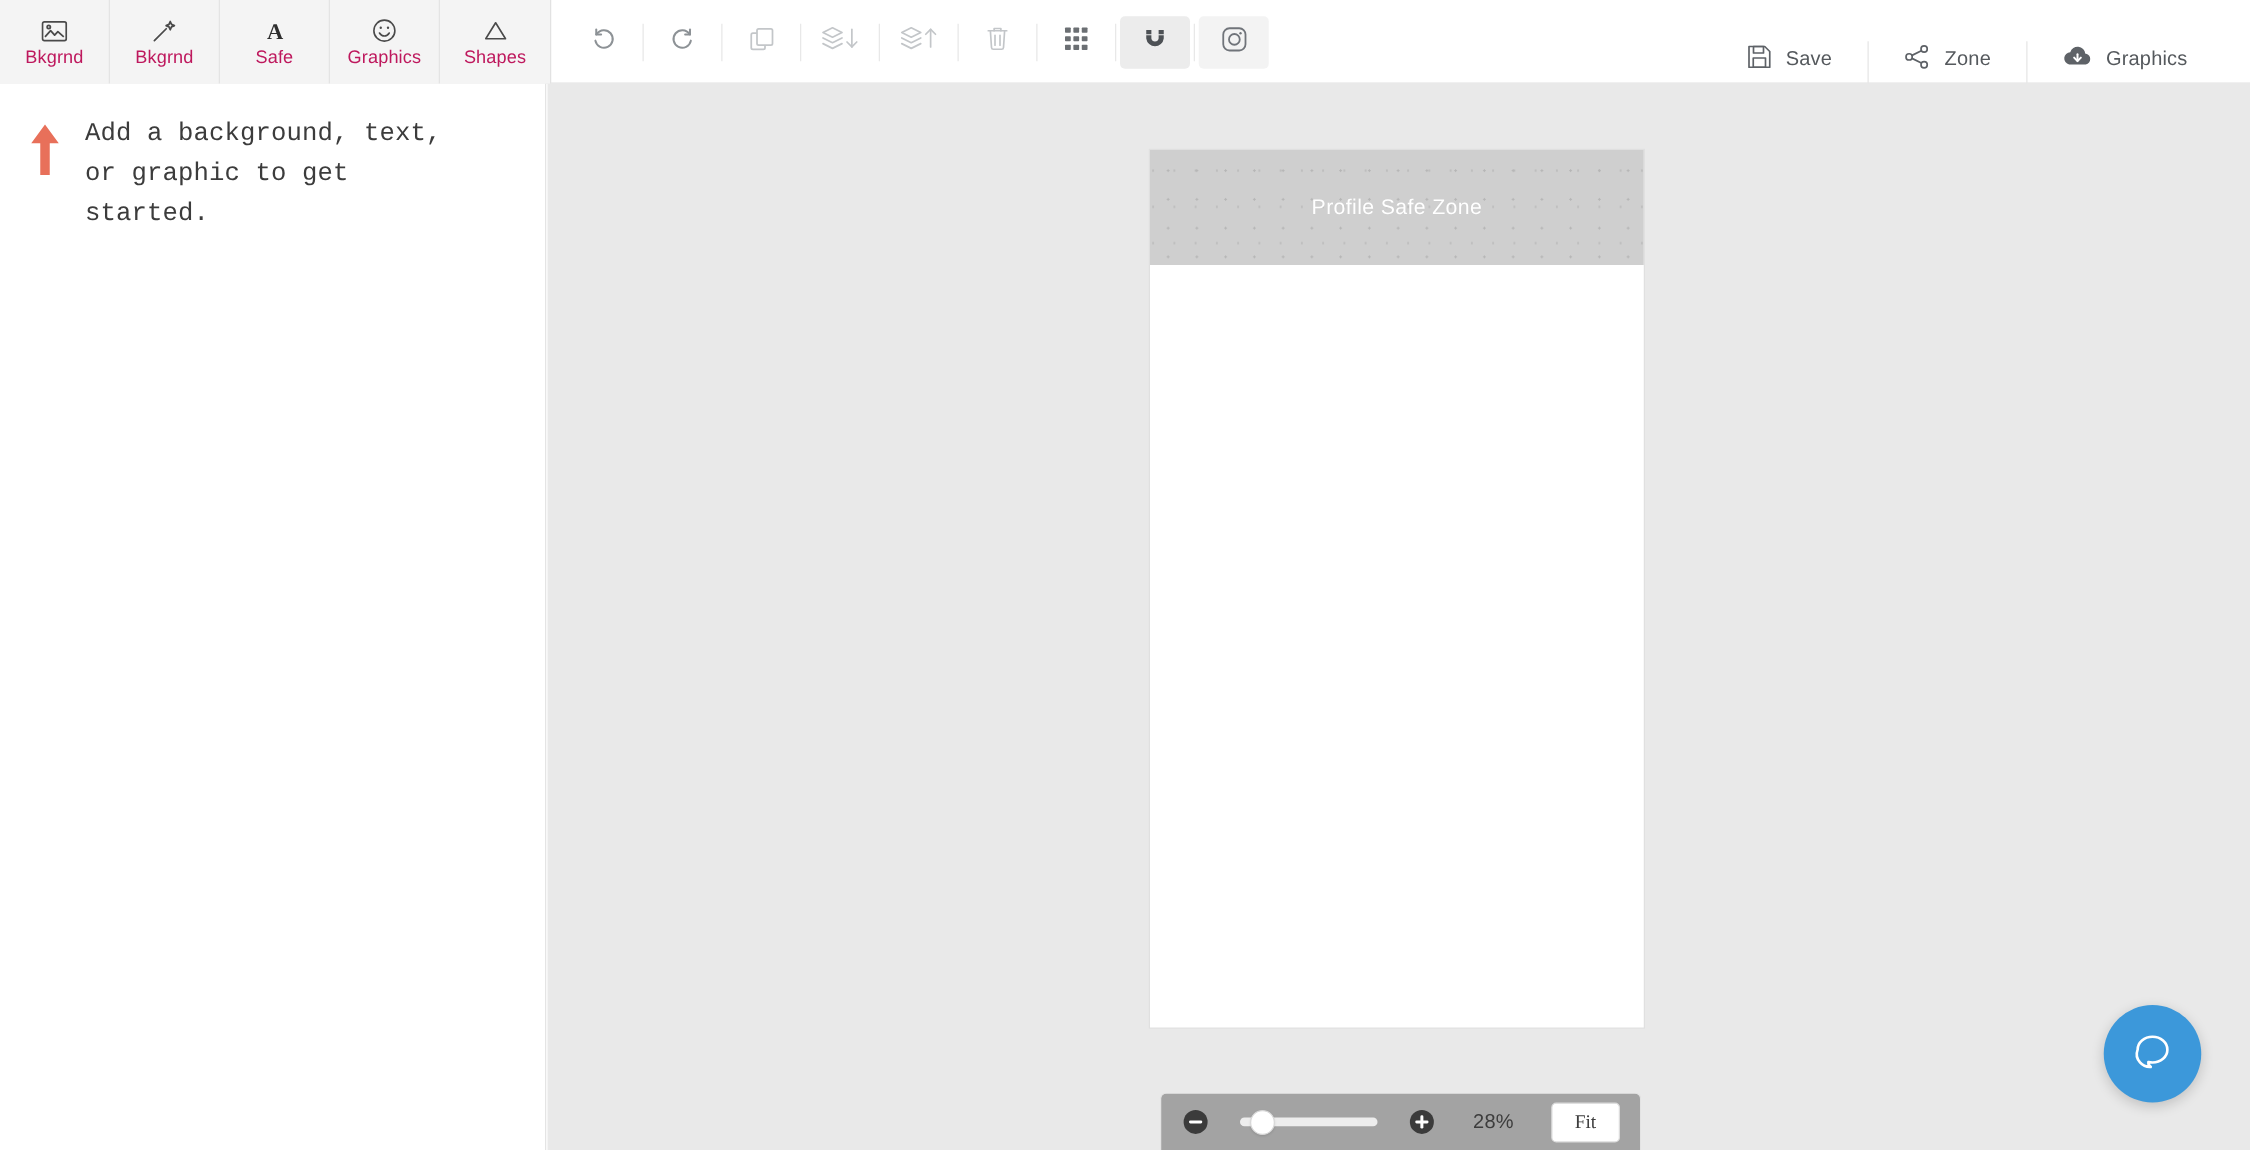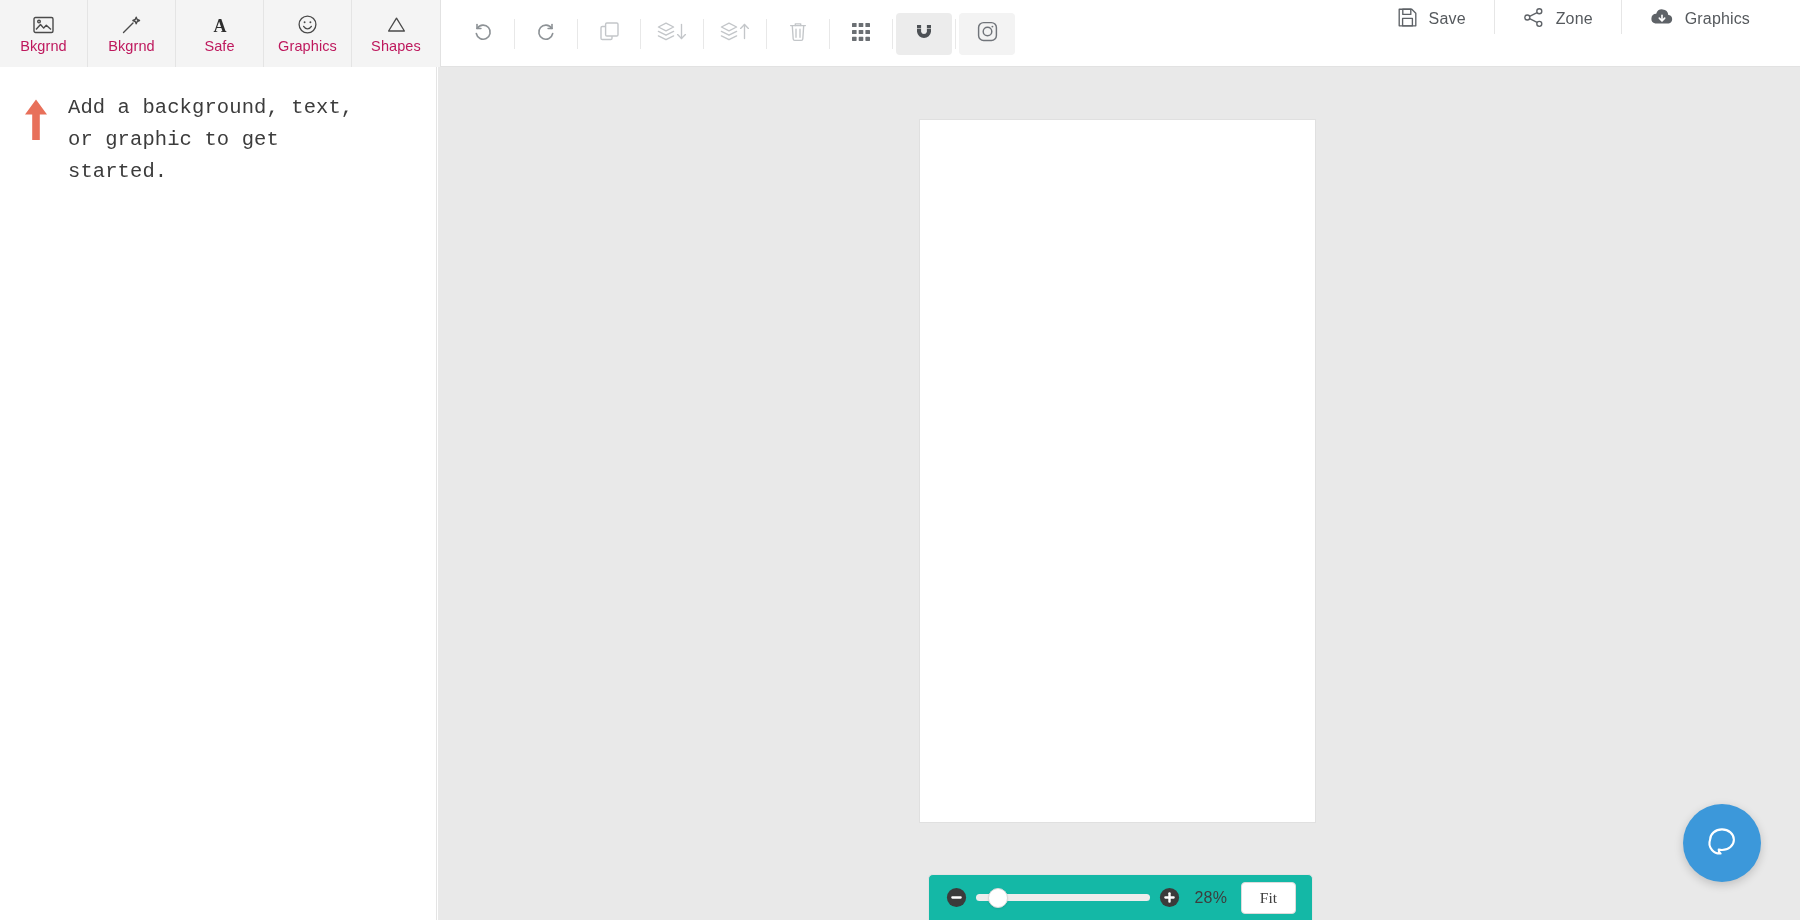--- a/index.html
+++ b/index.html
@@ -100,21 +100,21 @@
     height: 30px;
     background: #e8e8e8;
     margin: 0 3px;
   }
 
   .spacer { flex: 1 1 auto; }
 
   
   .right-actions {
     display: flex;
-    align-items: flex-start;
+    align-items: flex-end;
     height: 67px;
     padding-right: 22px;
   }
   .ra-item {
     display: flex;
     align-items: center;
     gap: 11px;
     padding: 0 28px;
     height: 38px;
     cursor: pointer;
@@ -213,28 +213,28 @@
     text-shadow: 0 0 1px rgba(0,0,0,0.04);
   }
 
   
   .zoom-bar {
     position: absolute;
     left: 490px;
     bottom: 0;
     width: 385px;
     height: 46px;
-    background: #14b8a6;
+    background: #a3a3a3;
     border: 1px solid #e3e3e3;
     border-bottom: none;
     border-radius: 5px 5px 0 0;
     display: flex;
     align-items: center;
     padding: 0 16px;
-    gap: 8px;
+    gap: 24px;
   }
   .zoom-circ {
     width: 23px;
     height: 23px;
     flex: 0 0 auto;
     cursor: pointer;
     color: #3b3b3b;
   }
   .slider {
     position: relative;
@@ -523,20 +523,23 @@
           <path d="M14 1.5L25 16.5h-7.2V42h-7.6V16.5H3z" fill="#e8705a"></path>
         </svg>
       </span>
       <div class="hint-text">Add a background, text, or graphic to get started.</div>
     </div>
   </div>
 
   <div class="canvas-area">
 
     <div class="artboard">
+      <div class="safe-zone top">
+        <span class="sz-label">Profile Safe Zone</span>
+      </div>
     </div>
 
     <div class="zoom-bar">
 
       <span class="zoom-circ">
         <svg width="23" height="23" viewBox="0 0 23 23">
           <circle cx="11.5" cy="11.5" r="9.6" fill="#3b3b3b"></circle>
           <rect x="6.2" y="10.3" width="10.6" height="2.4" rx="1.1" fill="#ffffff"></rect>
         </svg>
       </span>

